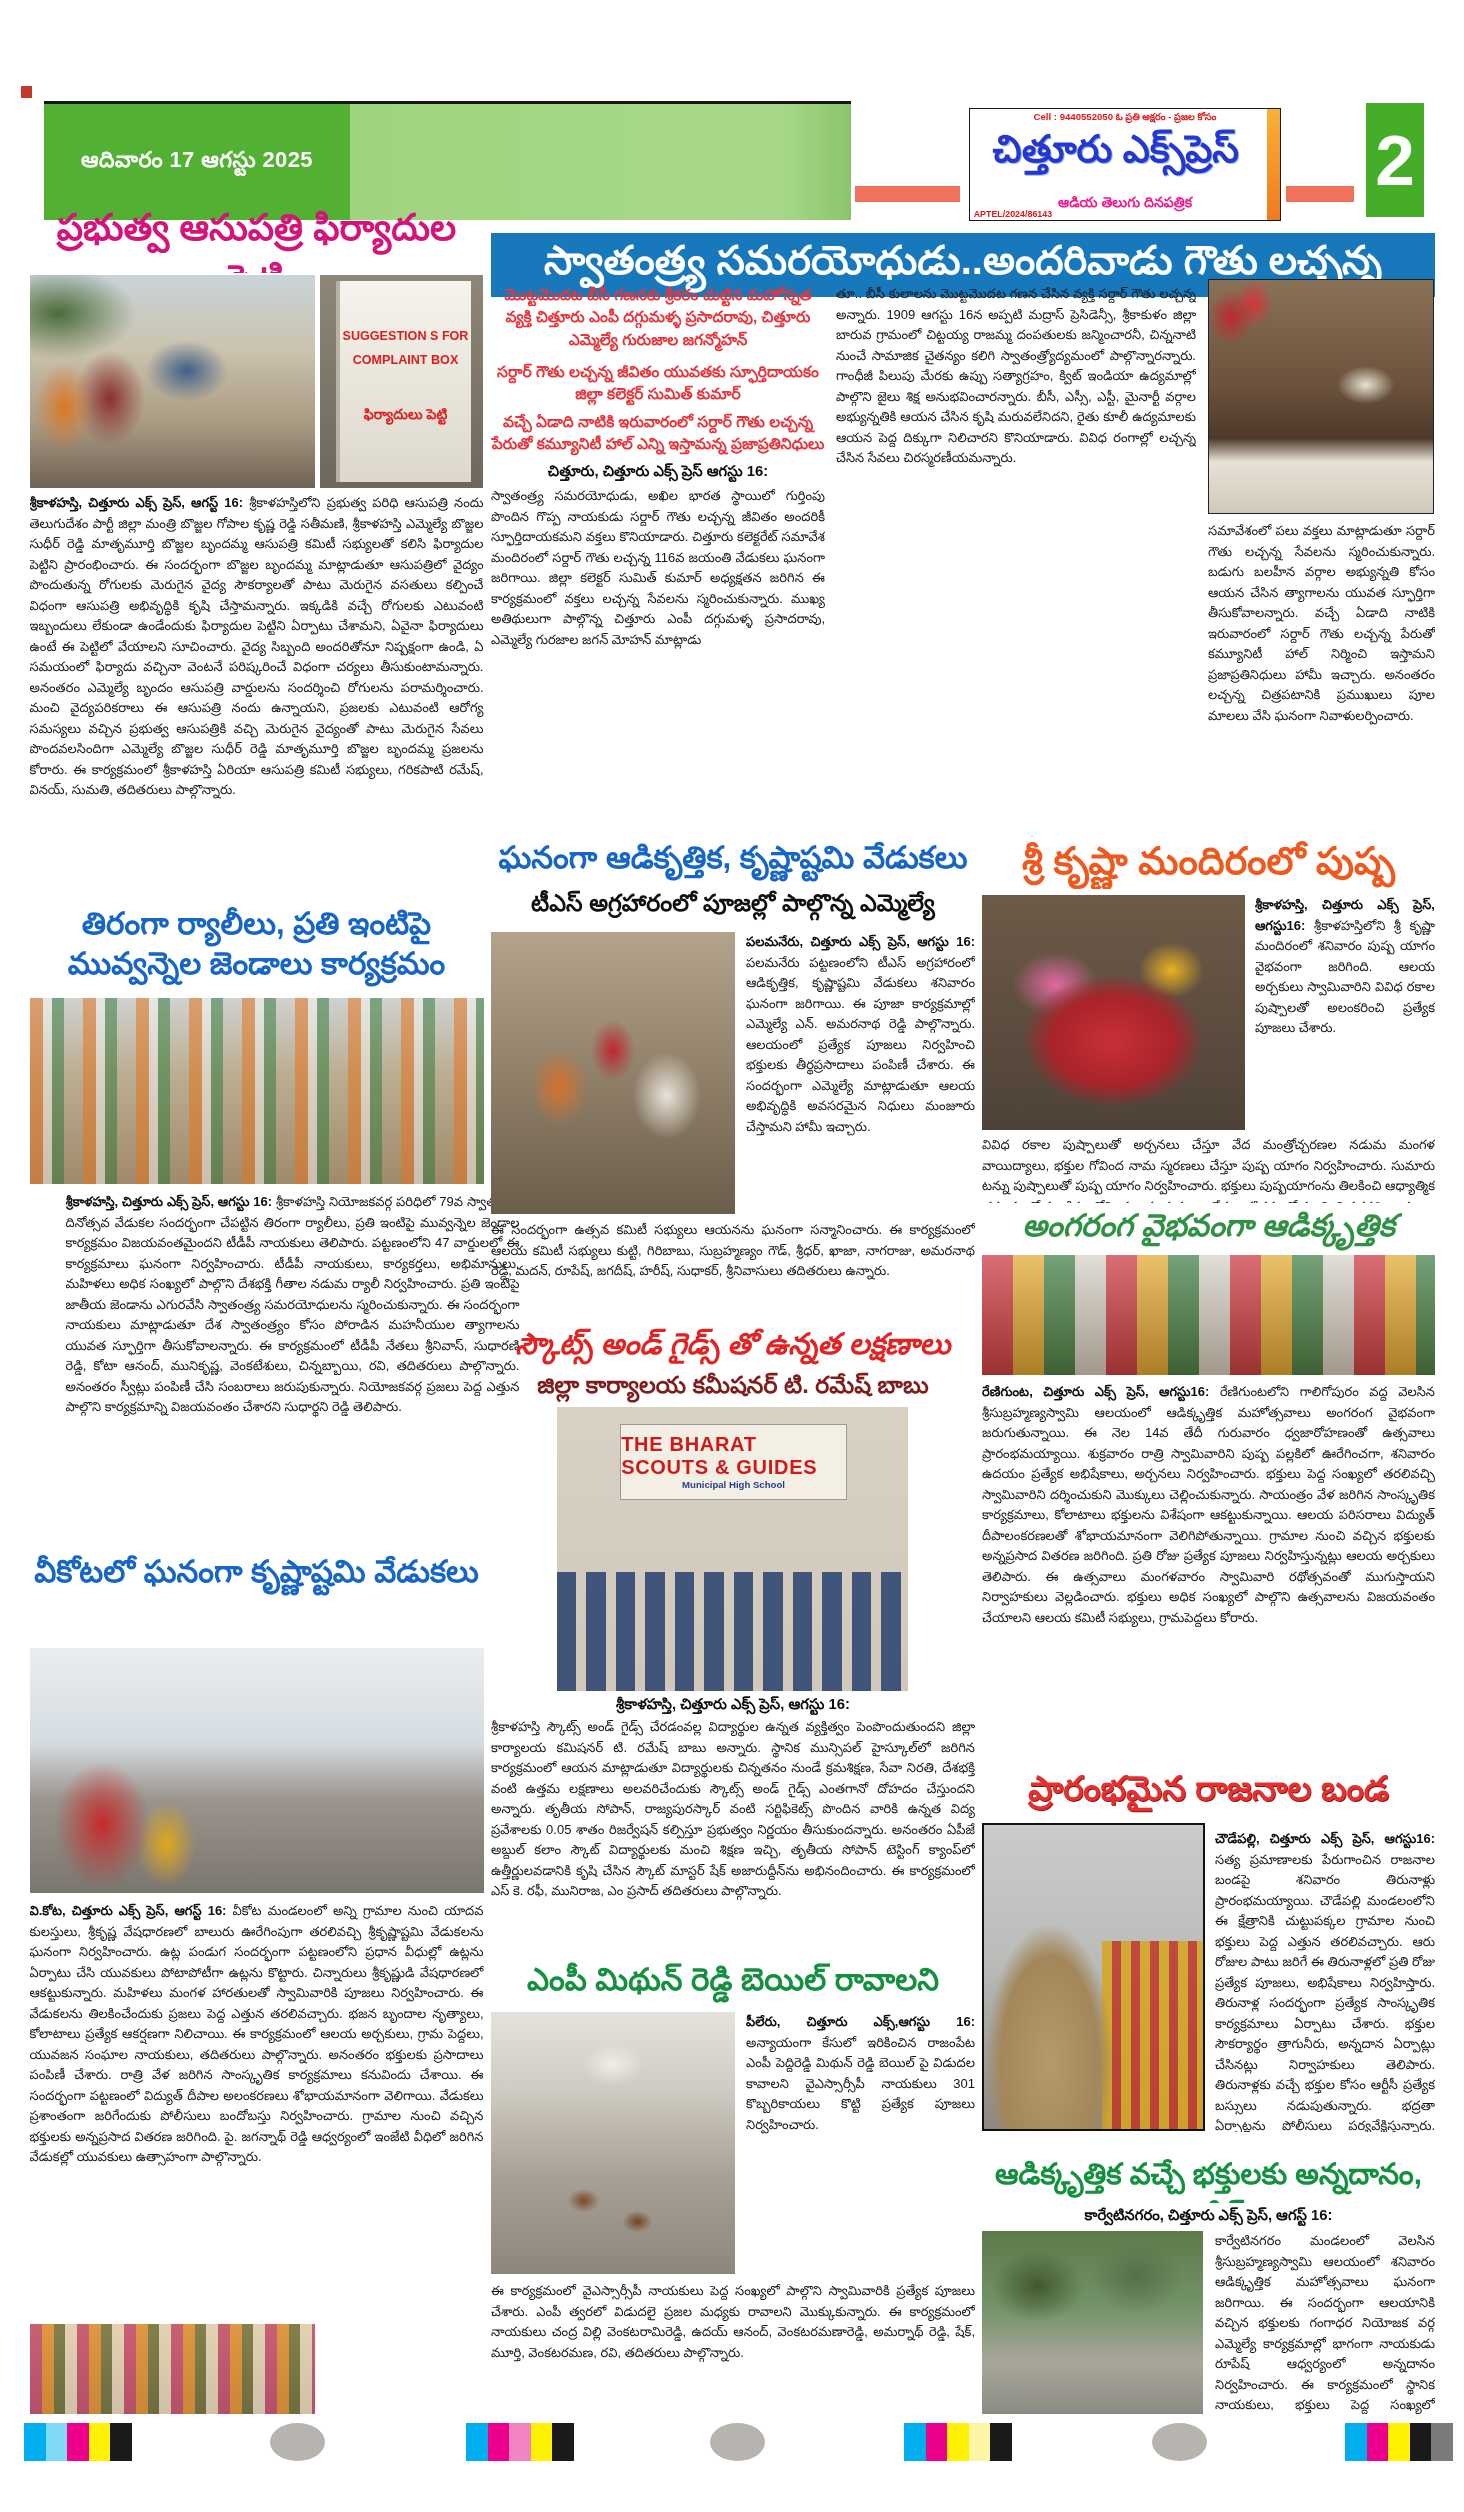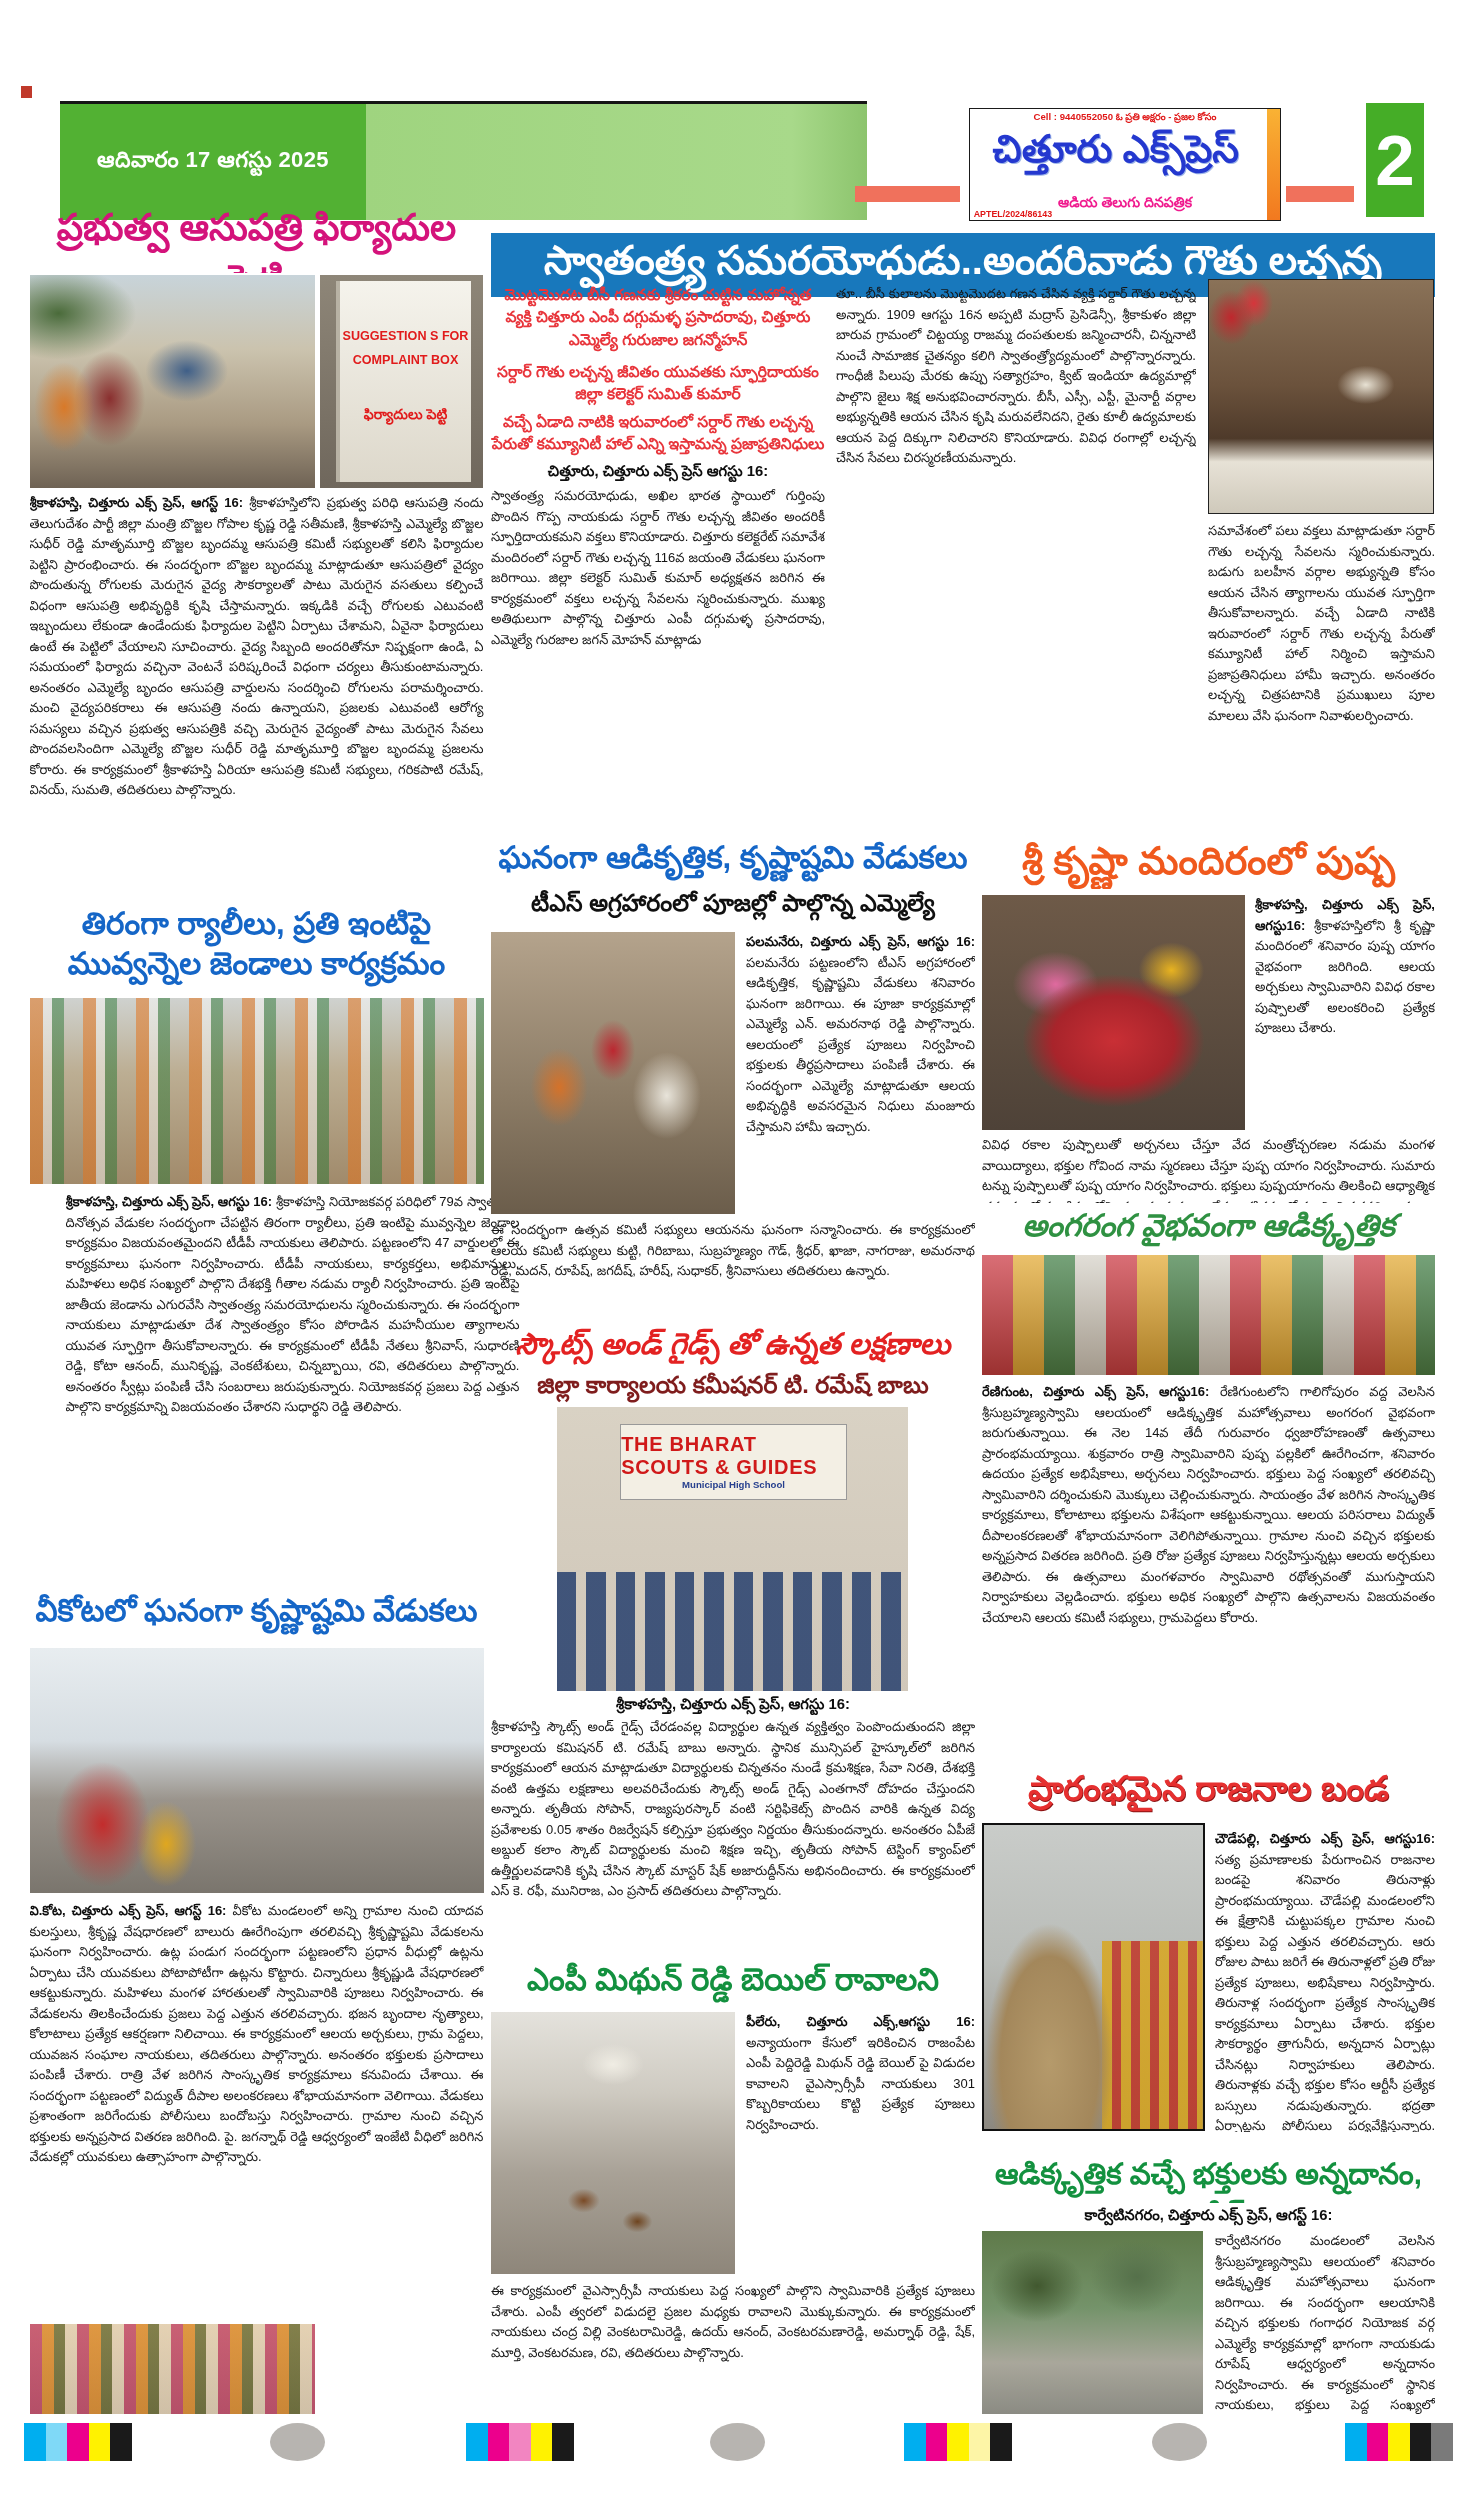--- a/index.html
+++ b/index.html
@@ -1,20 +1,20 @@
 <!DOCTYPE html>
 <html style="font-size:11.8px"><head>
 <meta charset="utf-8">
 <style>
   html,body{margin:0;padding:0;background:#ffffff;}
   .page{position:relative;width:1465px;height:2512px;background:#fff;overflow:hidden;
         font-family:"Liberation Sans", sans-serif;color:#161616;}
   .abs{position:absolute;}
   
-  .greenbar{left:60px;top:101px;width:807px;height:116px;display:flex;border-top:3px solid #151515;}
+  .greenbar{left:44px;top:101px;width:807px;height:116px;display:flex;border-top:3px solid #151515;}
   .greenbar .dk{width:306px;background:#52b133;display:flex;align-items:center;justify-content:center;}
   .greenbar .lt{flex:1;background:linear-gradient(90deg,#9fd47f 0%,#a8d98a 85%,#8cc46d 100%);}
   .datetxt{color:#fff;font-weight:bold;font-size:22px;letter-spacing:0.4px;}
   .dash{background:#f0715c;height:16px;}
   .logobox{left:969px;top:108px;width:310px;height:111px;background:#fff;border:1.5px solid #1a1a1a;}
   .logobox .contact{position:absolute;top:1.5px;left:0;width:100%;text-align:center;font-size:9.6px;color:#e01717;font-weight:bold;}
   .logobox .title{position:absolute;top:19px;left:0;width:94%;text-align:center;font-size:38px;font-weight:bold;color:#2438cf;
                   text-shadow:1.1px 1.1px 0 #9fb6e8;}
   .logobox .tagline{position:absolute;bottom:5.9px;left:0;width:100%;text-align:center;font-size:14px;font-weight:bold;color:#f01a8e;}
   .logobox .reg{position:absolute;bottom:1.5px;left:3.7px;font-size:8.9px;color:#e01717;font-weight:bold;}
@@ -156,21 +156,21 @@
   <div class="abs hl hl-blue2" style="left:29.5px;top:904px;width:454px;height:87px;">
     <div>తిరంగా ర్యాలీలు, ప్రతి ఇంటిపై</div>
     <div>మువ్వన్నెల జెండాలు కార్యక్రమం విజయవంతం</div>
   </div>
   <div class="abs photo ph-rally" style="left:29.5px;top:998px;width:454px;height:186px;"></div>
   <div class="abs bt" style="left:29.5px;top:1192px;width:454px;height:395px;margin-left:36px;">
     <span class="dl">శ్రీకాళహస్తి, చిత్తూరు ఎక్స్ ప్రెస్, ఆగస్టు 16:</span>
     <span>శ్రీకాళహస్తి నియోజకవర్గ పరిధిలో 79వ స్వాతంత్ర్య దినోత్సవ వేడుకల సందర్భంగా చేపట్టిన తిరంగా ర్యాలీలు, ప్రతి ఇంటిపై మువ్వన్నెల జెండాల కార్యక్రమం విజయవంతమైందని టీడీపీ నాయకులు తెలిపారు. పట్టణంలోని 47 వార్డులలో ఈ కార్యక్రమాలు ఘనంగా నిర్వహించారు. టీడీపీ నాయకులు, కార్యకర్తలు, అభిమానులు, మహిళలు అధిక సంఖ్యలో పాల్గొని దేశభక్తి గీతాల నడుమ ర్యాలీ నిర్వహించారు. ప్రతి ఇంటిపై జాతీయ జెండాను ఎగురవేసి స్వాతంత్ర్య సమరయోధులను స్మరించుకున్నారు. ఈ సందర్భంగా నాయకులు మాట్లాడుతూ దేశ స్వాతంత్ర్యం కోసం పోరాడిన మహనీయుల త్యాగాలను యువత స్ఫూర్తిగా తీసుకోవాలన్నారు. ఈ కార్యక్రమంలో టీడీపీ నేతలు శ్రీనివాస్, సుధారణి రెడ్డి, కోటా ఆనంద్, మునికృష్ణ, వెంకటేశులు, చిన్నబ్బాయి, రవి, తదితరులు పాల్గొన్నారు. అనంతరం స్వీట్లు పంపిణీ చేసి సంబరాలు జరుపుకున్నారు. నియోజకవర్గ ప్రజలు పెద్ద ఎత్తున పాల్గొని కార్యక్రమాన్ని విజయవంతం చేశారని సుధార్థని రెడ్డి తెలిపారు.</span>
   </div>
 
-  <div class="abs hl hl-blue" style="left:29.5px;top:1593px;width:454px;height:46px;font-family:Liberation Serif, serif;">వీకోటలో ఘనంగా కృష్ణాష్టమి వేడుకలు</div>
+  <div class="abs hl hl-blue" style="left:29.5px;top:1554px;width:454px;height:46px;">వీకోటలో ఘనంగా కృష్ణాష్టమి వేడుకలు</div>
   <div class="abs photo ph-procession" style="left:29.5px;top:1648px;width:454px;height:245px;"></div>
   <div class="abs bt" style="left:29.5px;top:1901px;width:454px;height:417px;">
     <span class="dl">వి.కోట, చిత్తూరు ఎక్స్ ప్రెస్, ఆగస్ట్ 16:</span>
     <span>వీకోట మండలంలో అన్ని గ్రామాల నుంచి యాదవ కులస్తులు, శ్రీకృష్ణ వేషధారణలో బాలురు ఊరేగింపుగా తరలివచ్చి శ్రీకృష్ణాష్టమి వేడుకలను ఘనంగా నిర్వహించారు. ఉట్ల పండుగ సందర్భంగా పట్టణంలోని ప్రధాన వీధుల్లో ఉట్లను ఏర్పాటు చేసి యువకులు పోటాపోటీగా ఉట్లను కొట్టారు. చిన్నారులు శ్రీకృష్ణుడి వేషధారణలో ఆకట్టుకున్నారు. మహిళలు మంగళ హారతులతో స్వామివారికి పూజలు నిర్వహించారు. ఈ వేడుకలను తిలకించేందుకు ప్రజలు పెద్ద ఎత్తున తరలివచ్చారు. భజన బృందాల నృత్యాలు, కోలాటాలు ప్రత్యేక ఆకర్షణగా నిలిచాయి. ఈ కార్యక్రమంలో ఆలయ అర్చకులు, గ్రామ పెద్దలు, యువజన సంఘాల నాయకులు, తదితరులు పాల్గొన్నారు. అనంతరం భక్తులకు ప్రసాదాలు పంపిణీ చేశారు. రాత్రి వేళ జరిగిన సాంస్కృతిక కార్యక్రమాలు కనువిందు చేశాయి. ఈ సందర్భంగా పట్టణంలో విద్యుత్ దీపాల అలంకరణలు శోభాయమానంగా వెలిగాయి. వేడుకలు ప్రశాంతంగా జరిగేందుకు పోలీసులు బందోబస్తు నిర్వహించారు. గ్రామాల నుంచి వచ్చిన భక్తులకు అన్నప్రసాద వితరణ జరిగింది. పై. జగన్నాథ్ రెడ్డి ఆధ్వర్యంలో ఇంజేటి వీధిలో జరిగిన వేడుకల్లో యువకులు ఉత్సాహంగా పాల్గొన్నారు.</span>
   </div>
   <div class="abs photo ph-crowd" style="left:29.5px;top:2324px;width:285px;height:90px;"></div>
 
   <div class="abs banner" style="left:491px;top:209px;width:944px;height:64px;">స్వాతంత్ర్య సమరయోధుడు..అందరివాడు గౌతు లచ్చన్న</div>
   <div class="abs subred" style="left:491px;top:284px;width:334px;height:74px;">మొట్టమొదట బీసీ గణనకు శ్రీకరం చుట్టిన మహోన్నత వ్యక్తి చిత్తూరు ఎంపీ దగ్గుమళ్ళ ప్రసాదరావు, చిత్తూరు ఎమ్మెల్యే గురుజాల జగన్మోహన్</div>
   <div class="abs subred" style="left:491px;top:361px;width:334px;height:49px;">సర్దార్ గౌతు లచ్చన్న జీవితం యువతకు స్ఫూర్తిదాయకం జిల్లా కలెక్టర్ సుమిత్ కుమార్</div>

